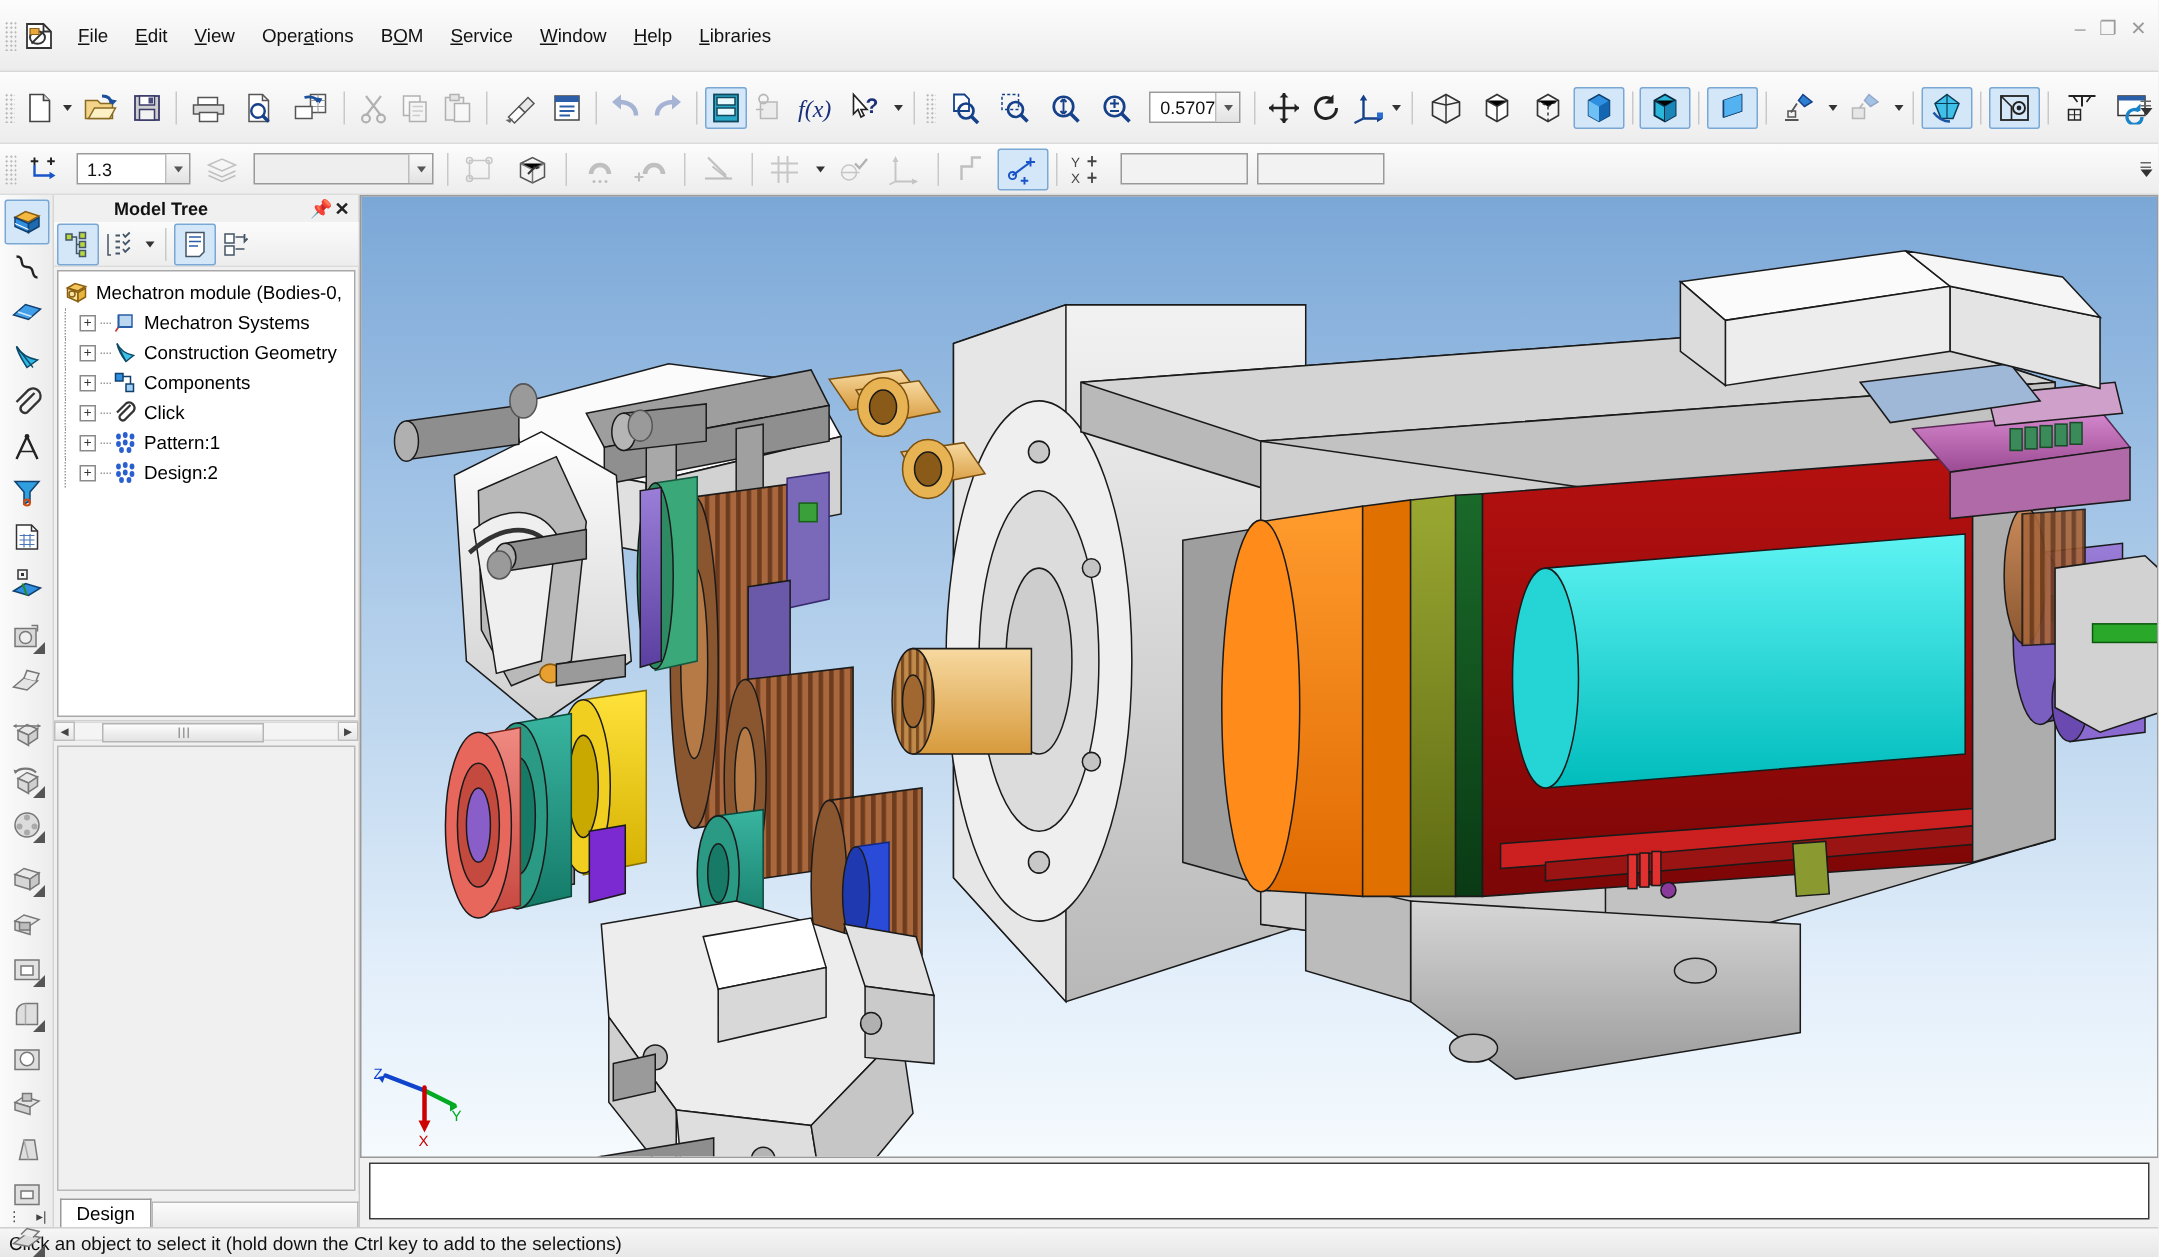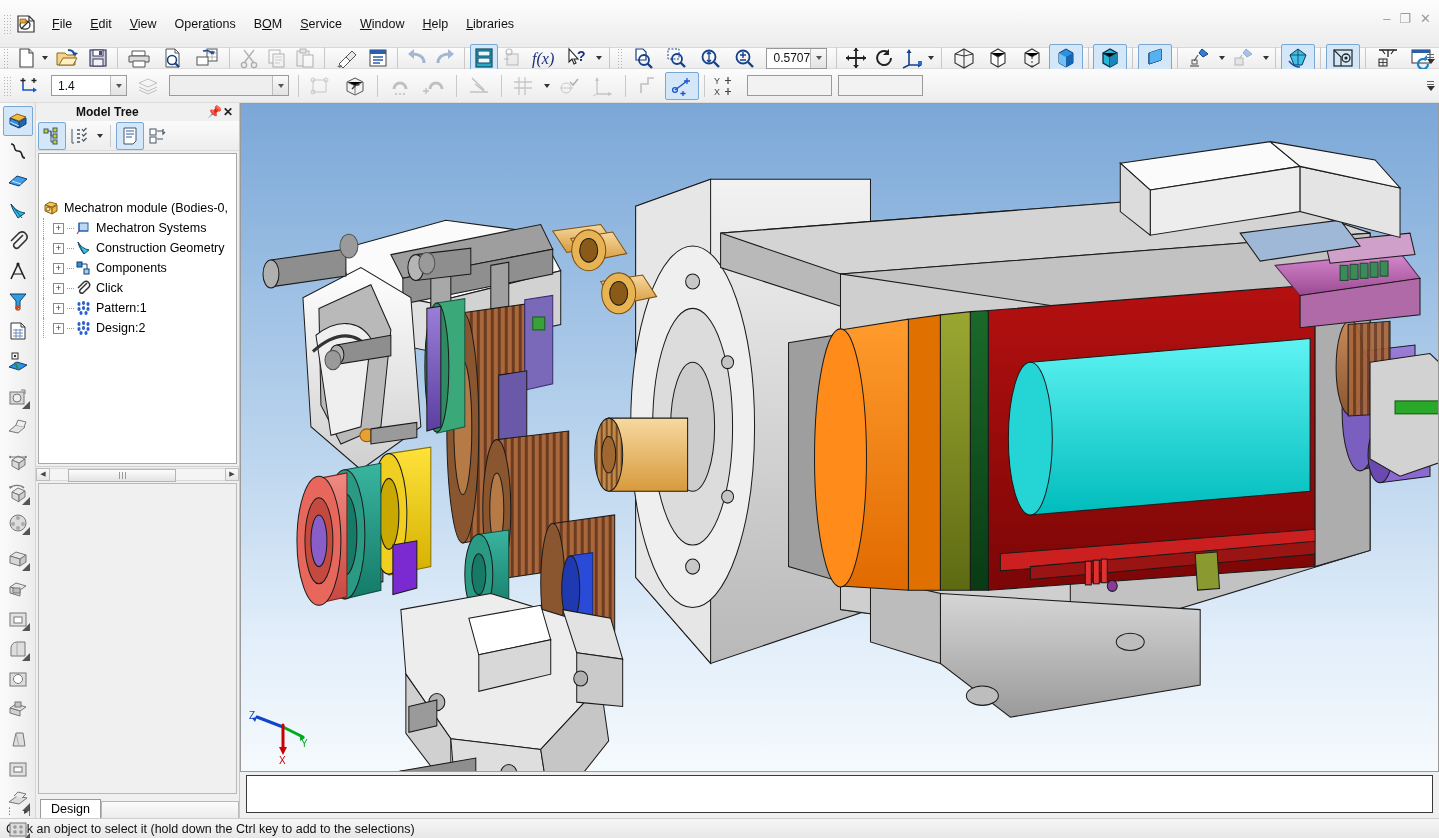--- a/index.html
+++ b/index.html
@@ -30,21 +30,21 @@
                  color: #9a9a9a; font-size: 13px; line-height: 10px; }
   .wc { cursor: pointer; }
 
   
   .toolbar {
     display: flex; align-items: center;
     background: linear-gradient(#fcfcfc, #ededed);
     border-bottom: 1px solid #dcdcdc;
     position: relative;
   }
-  .tb1 { height: 21px; }
+  .tb1 { height: 48px; }
   .tb2 { height: 34px; }
   .sep { width: 1px; height: 22px; background: #c9c9c9; margin: 0 5px; }
   .tbtn {
     width: 28px; height: 28px; display: flex; align-items: center; justify-content: center;
     border: 1px solid transparent; border-radius: 2px; cursor: pointer; flex: none;
   }
   .tbtn.active { background: #d4e7f8; border: 1px solid #7aa8d4; }
   .tbtn.wide { width: 34px; }
   .tbtn.dis { opacity: .42; }
   .drop { width: 11px; height: 26px; display:flex; align-items:center; justify-content:center; cursor:pointer; }
@@ -87,21 +87,21 @@
   
   .dock { width: 204px; display:flex; flex-direction:column; background:#f0f0f0;
           border-right:1px solid #c6c6c6; }
   .dock-title { height: 18px; display:flex; align-items:center; padding:0 4px;
                 font-size: 12px; font-weight:bold; color:#111;margin-left:36px; }
   .dock-title .t { flex:1; }
   .dock-title .pin, .dock-title .x { width:14px;text-align:center;cursor:pointer;font-size:12px;color:#222;}
   .tree-tb { height:30px; display:flex; align-items:center; padding-left:2px;
              background: linear-gradient(#fbfbfb,#ededed); border-bottom:1px solid #dcdcdc; }
   .treebox { flex:1; background:#fff; border:1px solid #a8a8a8; margin:2px; overflow:hidden; position:relative;}
-  .tree { padding: 4px 0 0 4px; font-size:12.5px;margin-top:40px; }
+  .tree { padding: 4px 0 0 4px; font-size:12.5px; }
   .tnode { display:flex; align-items:center; height:20px; white-space:nowrap; cursor:default; }
   .tnode .lbl { margin-left:4px; color:#000; }
   .expander { width:11px;height:11px;border:1px solid #8a8a8a;background:#fff;
               display:flex;align-items:center;justify-content:center;font-size:9px;line-height:9px;
               color:#333;margin-right:3px;cursor:pointer;flex:none;}
   .tdash { width:7px; border-top:1px dotted #9a9a9a; margin-right:1px; flex:none;}
   .indent { width:10px; flex:none; border-left:1px dotted #9a9a9a; align-self:stretch;}
   .ticon { width:17px;height:17px;flex:none;display:flex;align-items:center;justify-content:center;}
   .hscroll { height:15px; background:#f0f0f0; border-top:1px solid #d0d0d0;
              display:flex;align-items:center; }
@@ -465,21 +465,21 @@
   <div class="toolbar tb2">
     <div class="grip"></div>
     <div class="tbtn wide">
       <svg width="24" height="22" viewBox="0 0 24 22">
           <path d="M5 3l0 5M2.5 5.5h5M16 3v5M13.5 5.5h5" stroke="#222" stroke-width="1.3"></path>
           <path d="M5 8v7h12" fill="none" stroke="#1a55c8" stroke-width="1.6"></path>
           <path d="M19 15l-4-2.5v5z" fill="#1a55c8"></path>
         </svg>
     </div>
     <div class="combo" style="width:76px;margin:0 4px;">
-      <span>1.4</span>
+      <span>1.3</span>
       <span class="cbtn"></span>
     </div>
     <div class="tbtn wide dis">
       <svg width="24" height="22" viewBox="0 0 24 22">
           <path d="M3 8l9-4 9 4-9 4z" fill="none" stroke="#777"></path>
           <path d="M3 12l9 4 9-4" fill="none" stroke="#777"></path>
           <path d="M3 15l9 4 9-4" fill="none" stroke="#777"></path>
         </svg>
     </div>
     <div class="combo" style="width:120px;margin:0 4px;background:#eee;">

